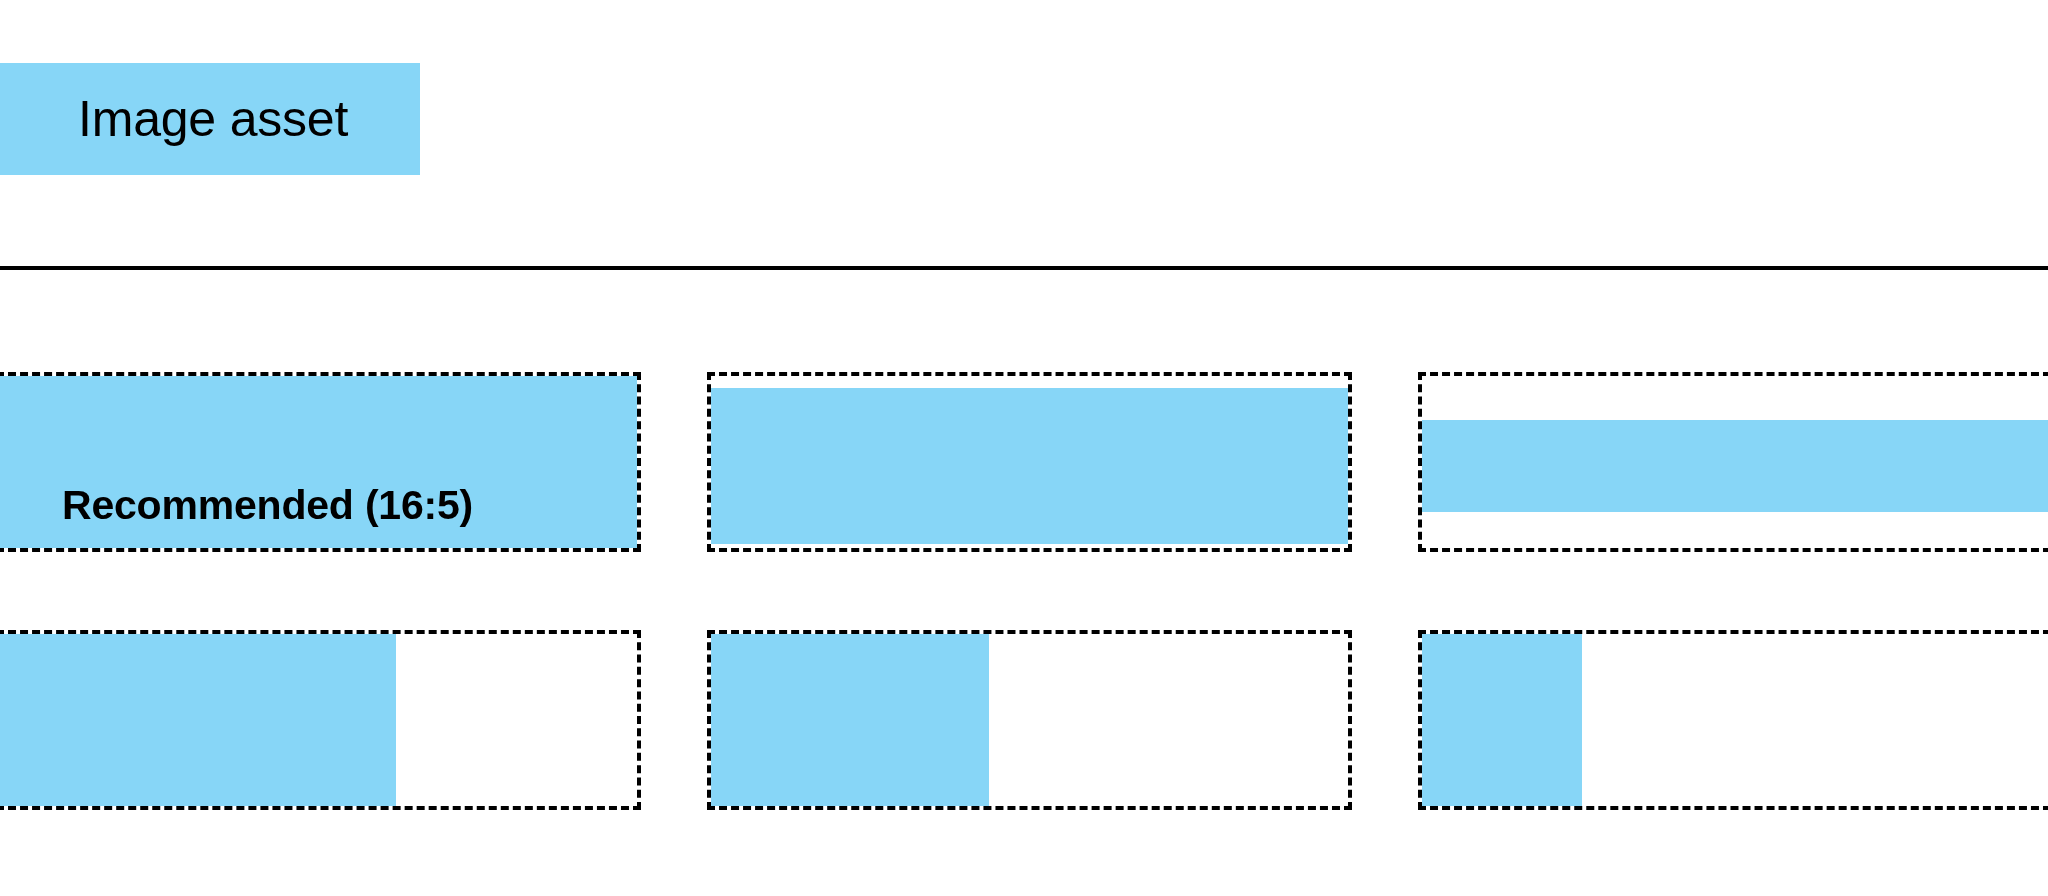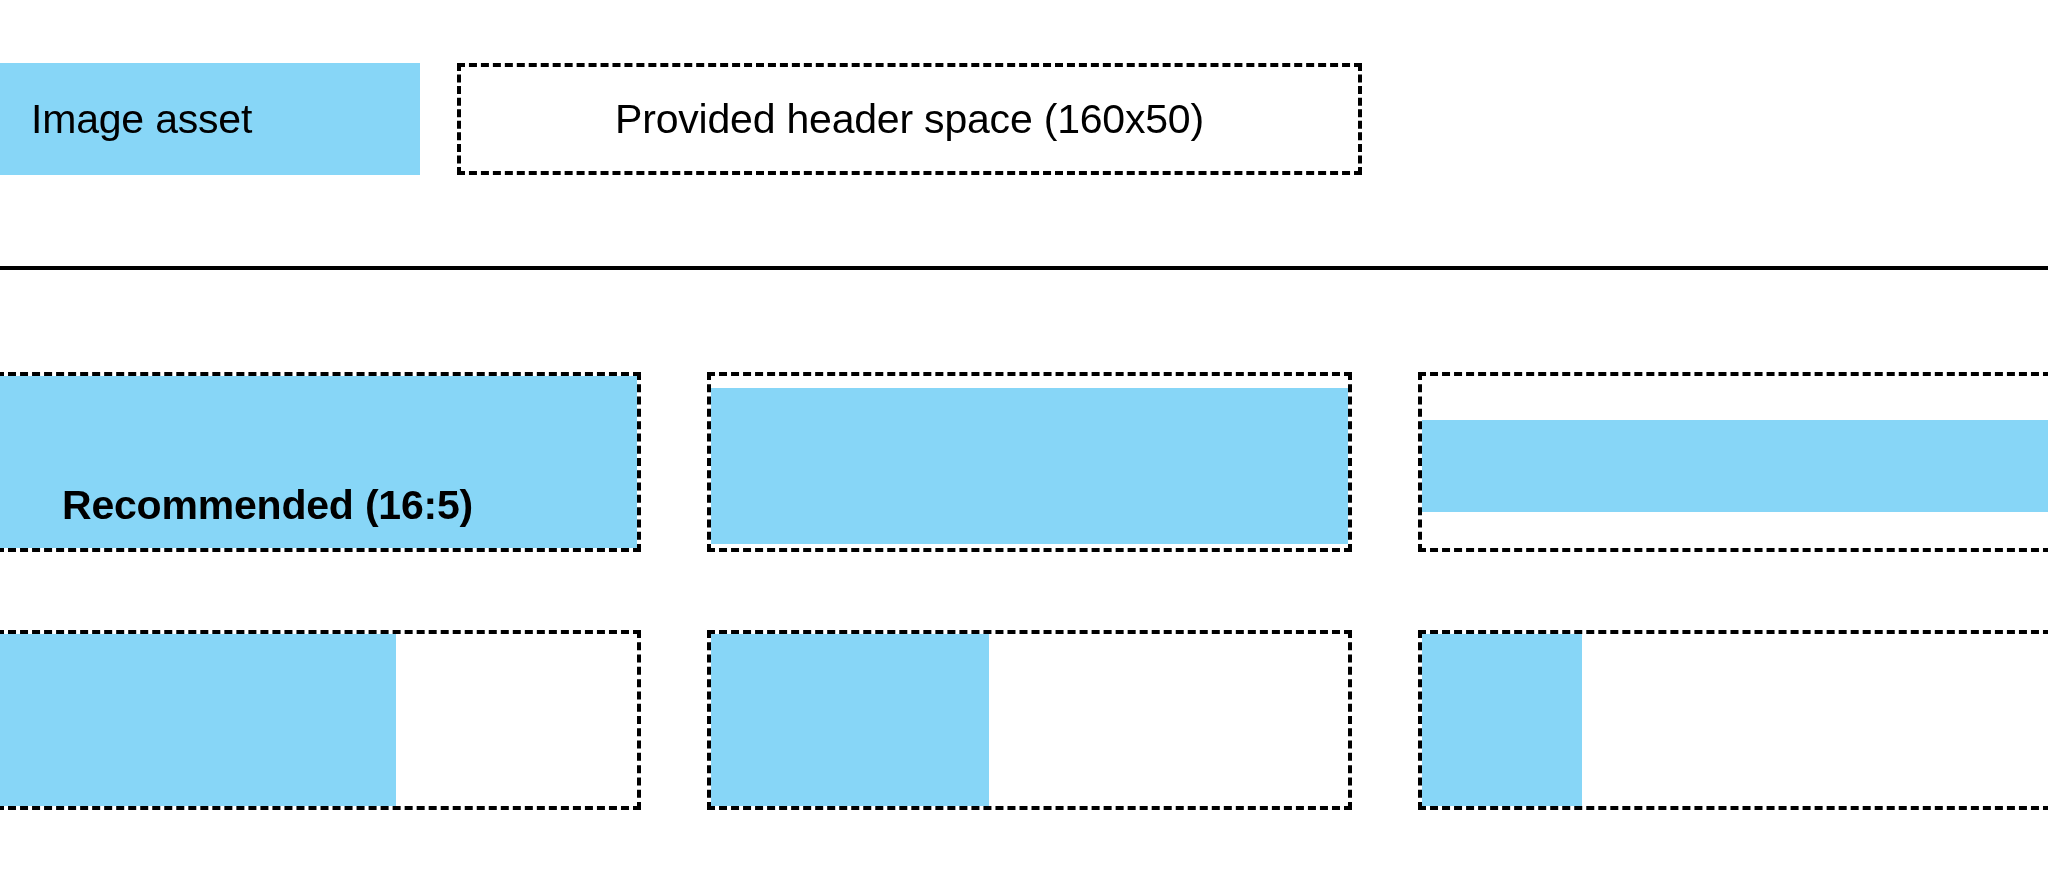--- a/index.html
+++ b/index.html
@@ -34,22 +34,22 @@
     position: absolute;
     left: 0;
     top: 0;
     width: 420px;
     height: 112px;
     background: #87d6f7;
     display: flex;
     align-items: center;
   }
   .legend-swatch .label {
-    padding-left: 31px;
-    font-size: 41px;
+    padding-left: 78px;
+    font-size: 50px;
     line-height: 1;
     letter-spacing: -0.2px;
     color: #000;
     white-space: nowrap;
   }
   .header-space-box {
     position: absolute;
     left: 457px;
     top: 0;
     width: 905px;
@@ -135,23 +135,20 @@
 <body>
 
 <div class="page">
 
   <div class="header-band">
 
     <div class="legend-swatch">
       <span class="label">Image asset</span>
     </div>
 
-    <div class="header-space-box">
-      <span class="label">Provided header space (160x50)</span>
-    </div>
 
   </div>
 
   <div class="divider"></div>
 
   <div class="grid">
 
     <div class="grid-row row-1">
 
       <div class="cell col-1">

